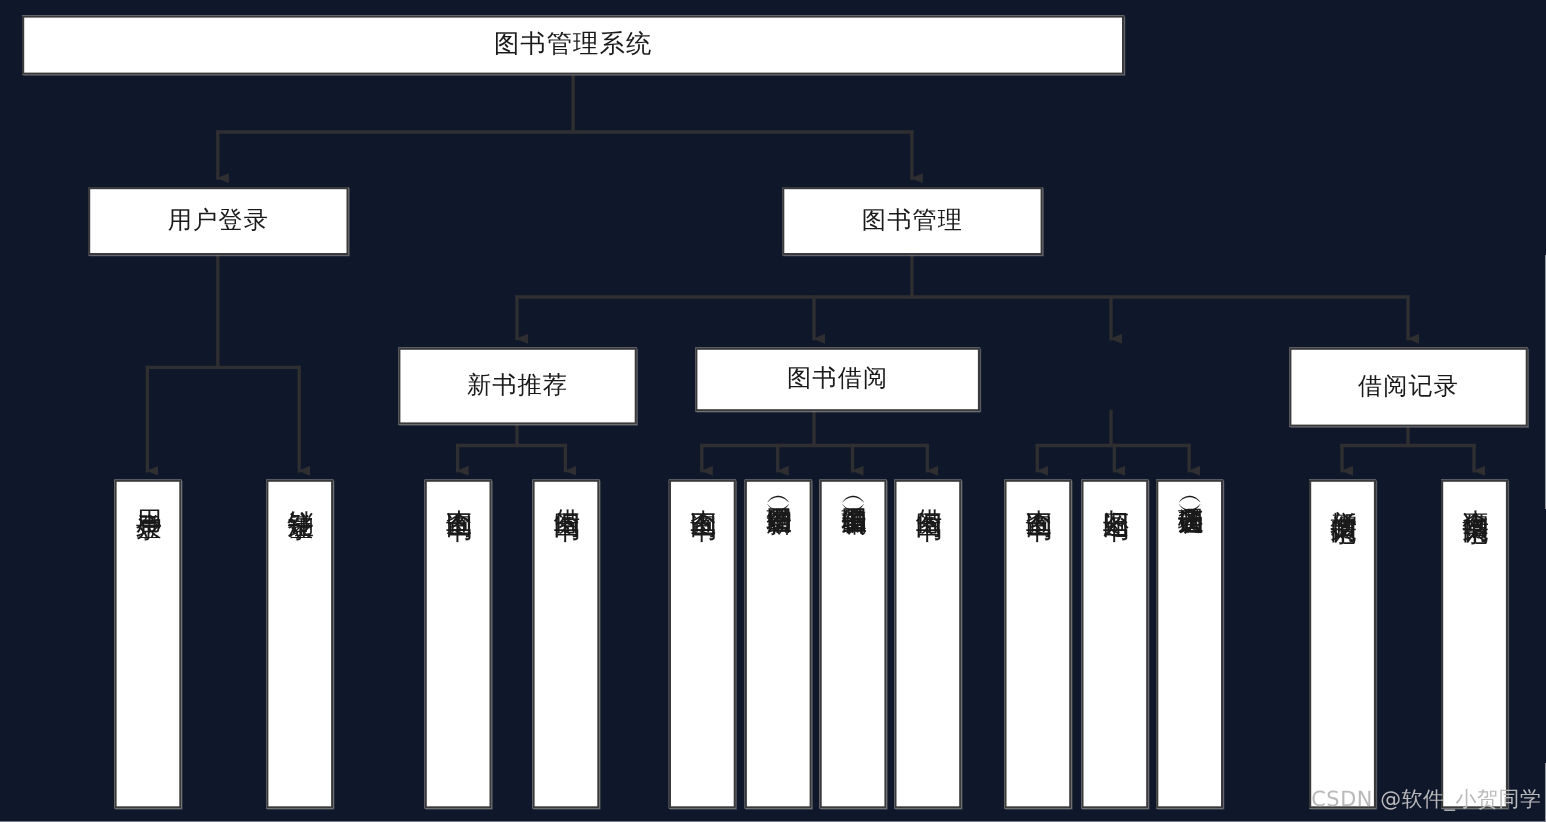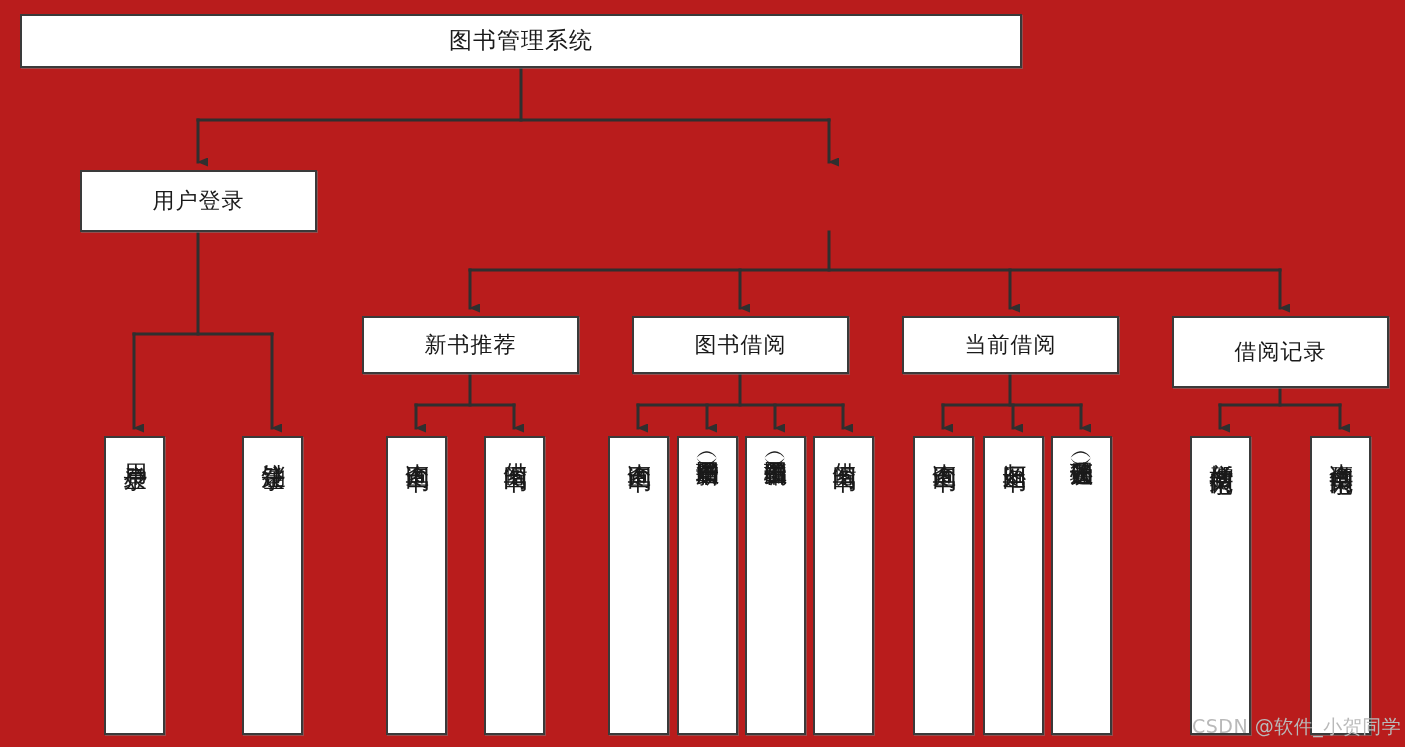--- a/index.html
+++ b/index.html
@@ -8,21 +8,21 @@
     padding: 0;
     background: #ffffff;
   }
   body {
     font-family: "DejaVu Sans", "Liberation Sans", sans-serif;
   }
   #diagram-canvas {
     position: relative;
     width: 1405px;
     height: 747px;
-    background: #b91c1c;
+    background: #0f172a;
     overflow: hidden;
   }
   #edge-layer {
     position: absolute;
     left: 0;
     top: 0;
     width: 1405px;
     height: 747px;
     pointer-events: none;
   }
@@ -134,29 +134,29 @@
     </g>
   </svg>
 
   <div class="node horiz root" style="left:20px; top:14px; width:1002px; height:54px;">
     <span class="node-label">图书管理系统</span>
   </div>
 
   <div class="node horiz" style="left:80px; top:170px; width:237px; height:62px;">
     <span class="node-label">用户登录</span>
   </div>
-
-  <div class="node horiz" style="left:362px; top:316px; width:217px; height:58px;">
+  <div class="node horiz" style="left:711px; top:170px; width:237px; height:62px;">
+    <span class="node-label">图书管理</span>
+  </div>
+
+  <div class="node horiz" style="left:362px; top:316px; width:217px; height:70px;">
     <span class="node-label">新书推荐</span>
   </div>
-  <div class="node horiz" style="left:632px; top:316px; width:217px; height:58px;">
+  <div class="node horiz" style="left:632px; top:316px; width:259px; height:58px;">
     <span class="node-label">图书借阅</span>
-  </div>
-  <div class="node horiz" style="left:902px; top:316px; width:217px; height:58px;">
-    <span class="node-label">当前借阅</span>
   </div>
   <div class="node horiz" style="left:1172px; top:316px; width:217px; height:72px;">
     <span class="node-label">借阅记录</span>
   </div>
 
   <div class="node vert" style="left:104px; top:436px; width:61px; height:299px;">
     <span class="node-label">用户登录</span>
   </div>
   <div class="node vert" style="left:242px; top:436px; width:61px; height:299px;">
     <span class="node-label">注销登录</span>

